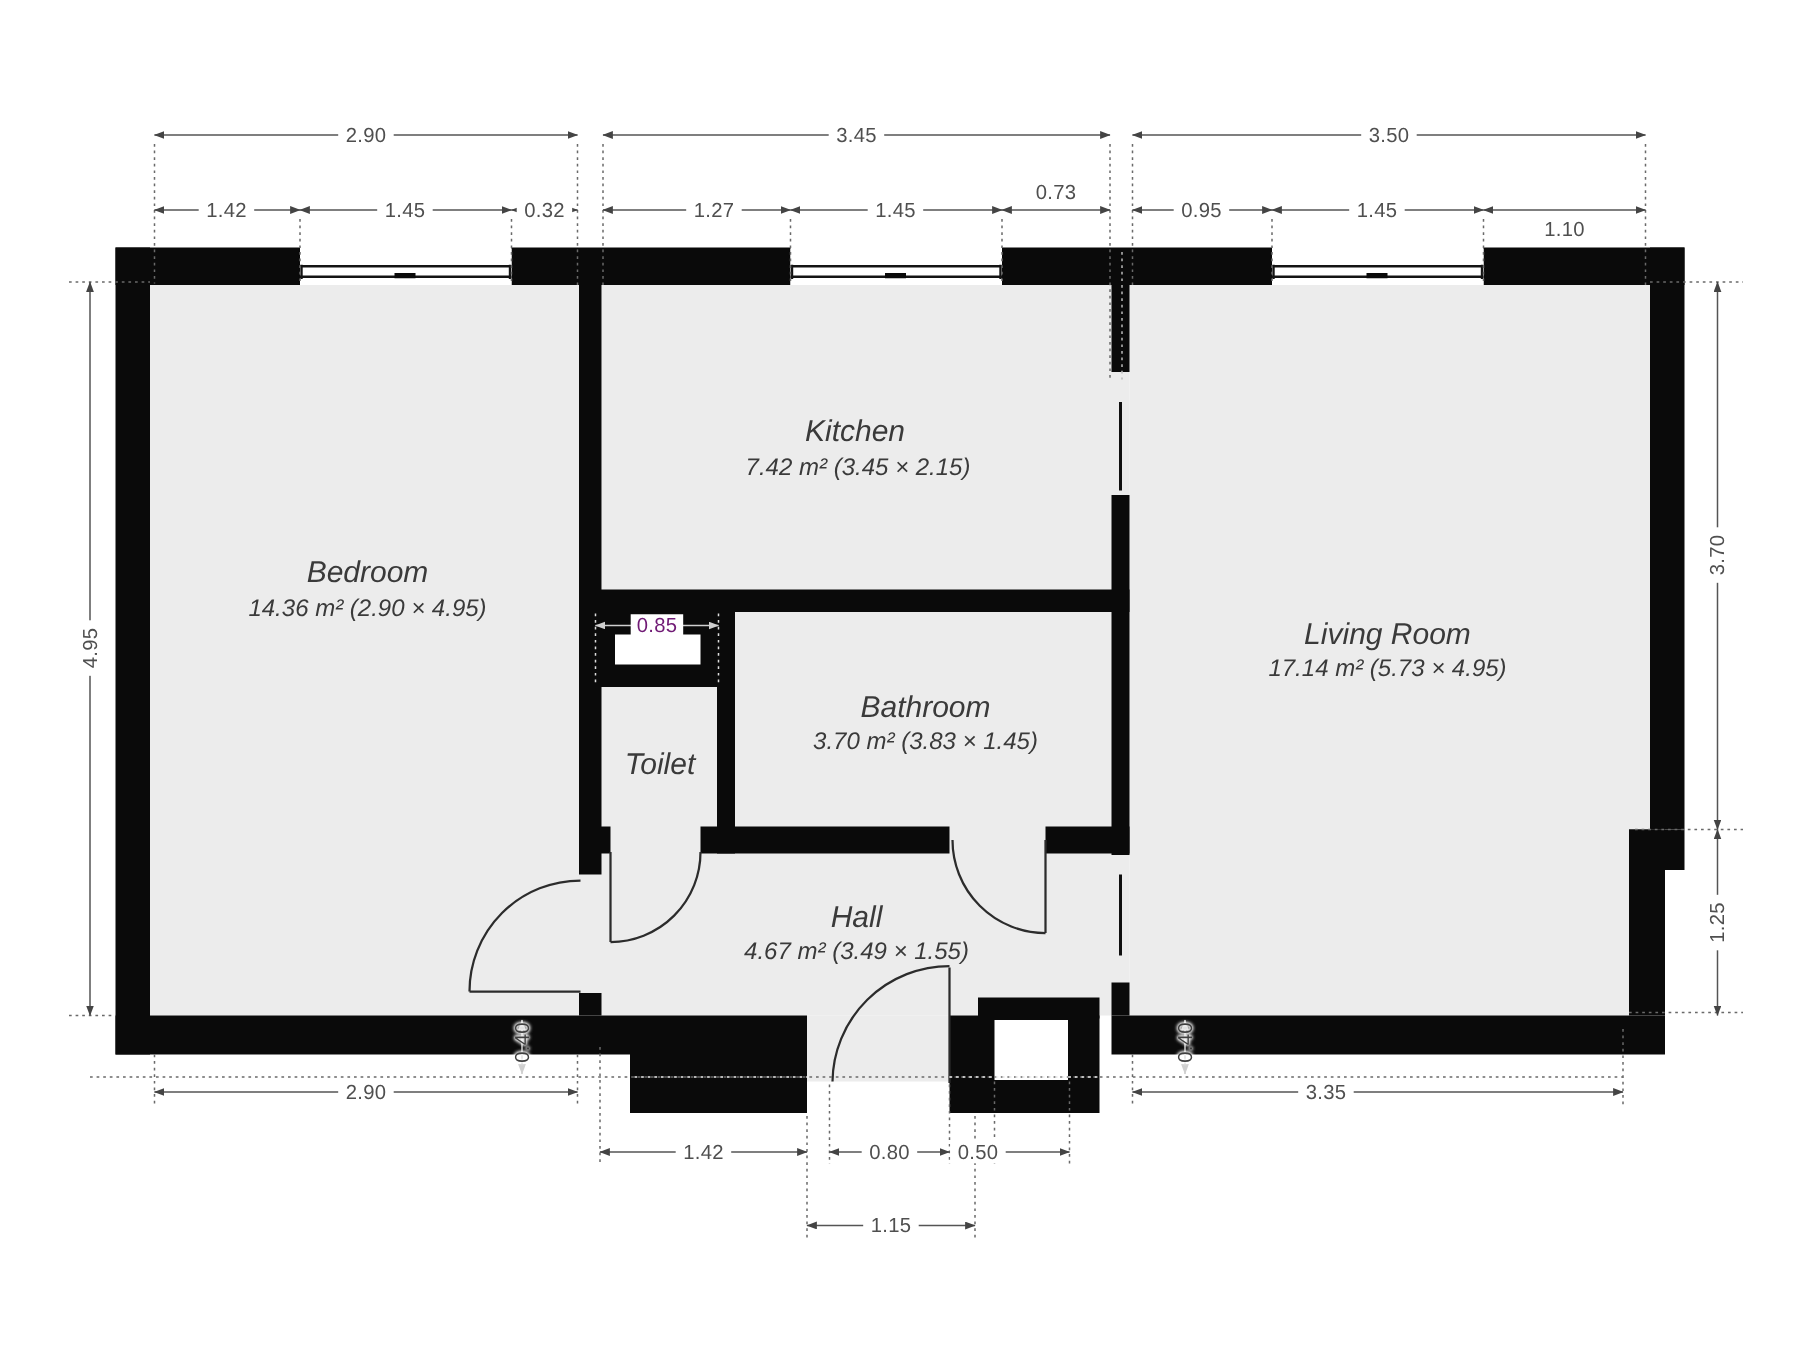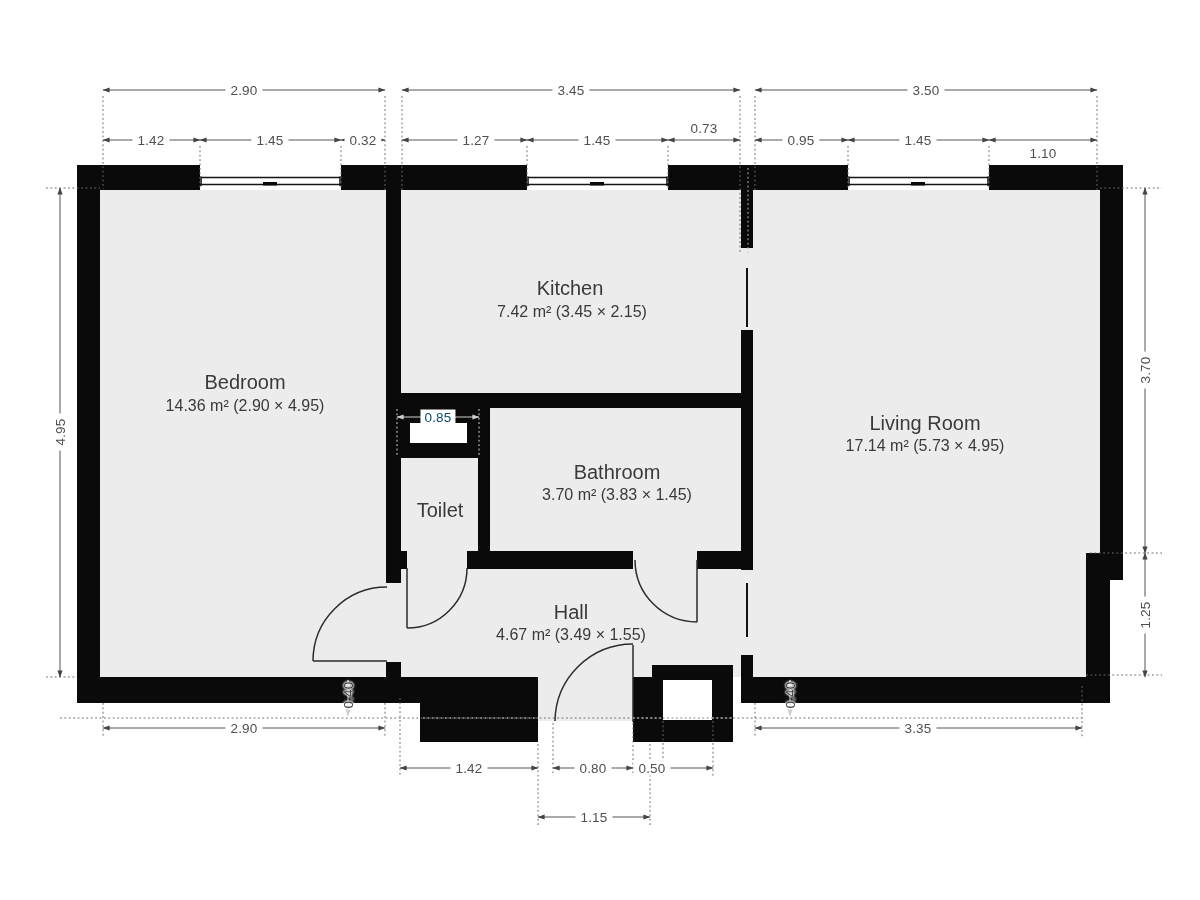--- a/index.html
+++ b/index.html
@@ -1,28 +1,28 @@
 <!DOCTYPE html>
 <html><head>
 <meta charset="utf-8">
 <style>
   html,body{margin:0;padding:0;background:#fff;}
   .stage{position:relative;width:1200px;height:900px;background:#ffffff;overflow:hidden;
          font-family:"Liberation Sans","DejaVu Sans",sans-serif;}
   .stage svg{position:absolute;left:0;top:0;}
   .lbl{position:absolute;transform:translate(-50%,-50%);white-space:nowrap;
-       color:#3a3a3a;text-align:center;line-height:1.2;}
+       color:#3a3a3a;text-align:center;line-height:1.2;font-style:italic;}
   .room-name{font-size:20px;}
   .room-area{font-size:16px;}
   .dim{position:absolute;transform:translate(-50%,-50%);white-space:nowrap;
        font-size:13.5px;color:#4f4f4f;background:#fff;padding:0 5px;letter-spacing:.2px;}
   .dim.rot{transform:translate(-50%,-50%) rotate(-90deg);}
   .dim.onwall{background:transparent;color:#3f3f3f;
        text-shadow:0 0 2px #fff,0 0 2px #fff,0 0 3px #fff,0 0 3px #fff;}
-  .dim.box{background:#fff;color:#0c4a6e;padding:0 4px;}
+  .dim.box{background:#fff;color:#701a75;padding:0 4px;}
 </style>
 </head>
 <body>
 
 <div class="stage">
 
 <svg width="1200" height="900" viewBox="0 0 1200 900">
   <defs>
     <marker id="a" markerWidth="8" markerHeight="7" refX="6.6" refY="2.6" orient="auto-start-reverse" markerUnits="userSpaceOnUse">
       <path d="M0,0 L7,2.6 L0,5.2 z" fill="#444"></path>
@@ -225,21 +225,21 @@
 <div class="dim" style="left:704px;top:128px">0.73</div>
 <div class="dim" style="left:801px;top:140px">0.95</div>
 <div class="dim" style="left:918px;top:140px">1.45</div>
 <div class="dim" style="left:1043px;top:153px">1.10</div>
 
 <div class="dim rot" style="left:60px;top:432px">4.95</div>
 <div class="dim rot" style="left:1145px;top:370px">3.70</div>
 <div class="dim rot" style="left:1145px;top:615px">1.25</div>
 
 <div class="dim" style="left:244px;top:728px">2.90</div>
-<div class="dim" style="left:918px;top:728px">3.35</div>
+<div class="dim" style="left:884px;top:728px">3.35</div>
 
 <div class="dim" style="left:469px;top:768px">1.42</div>
 <div class="dim" style="left:593px;top:768px">0.80</div>
 <div class="dim" style="left:652px;top:768px">0.50</div>
 <div class="dim" style="left:594px;top:817px">1.15</div>
 
 <div class="dim box" style="left:438px;top:417px">0.85</div>
 <div class="dim rot onwall" style="left:348px;top:695px">0.40</div>
 <div class="dim rot onwall" style="left:790px;top:695px">0.40</div>
 

